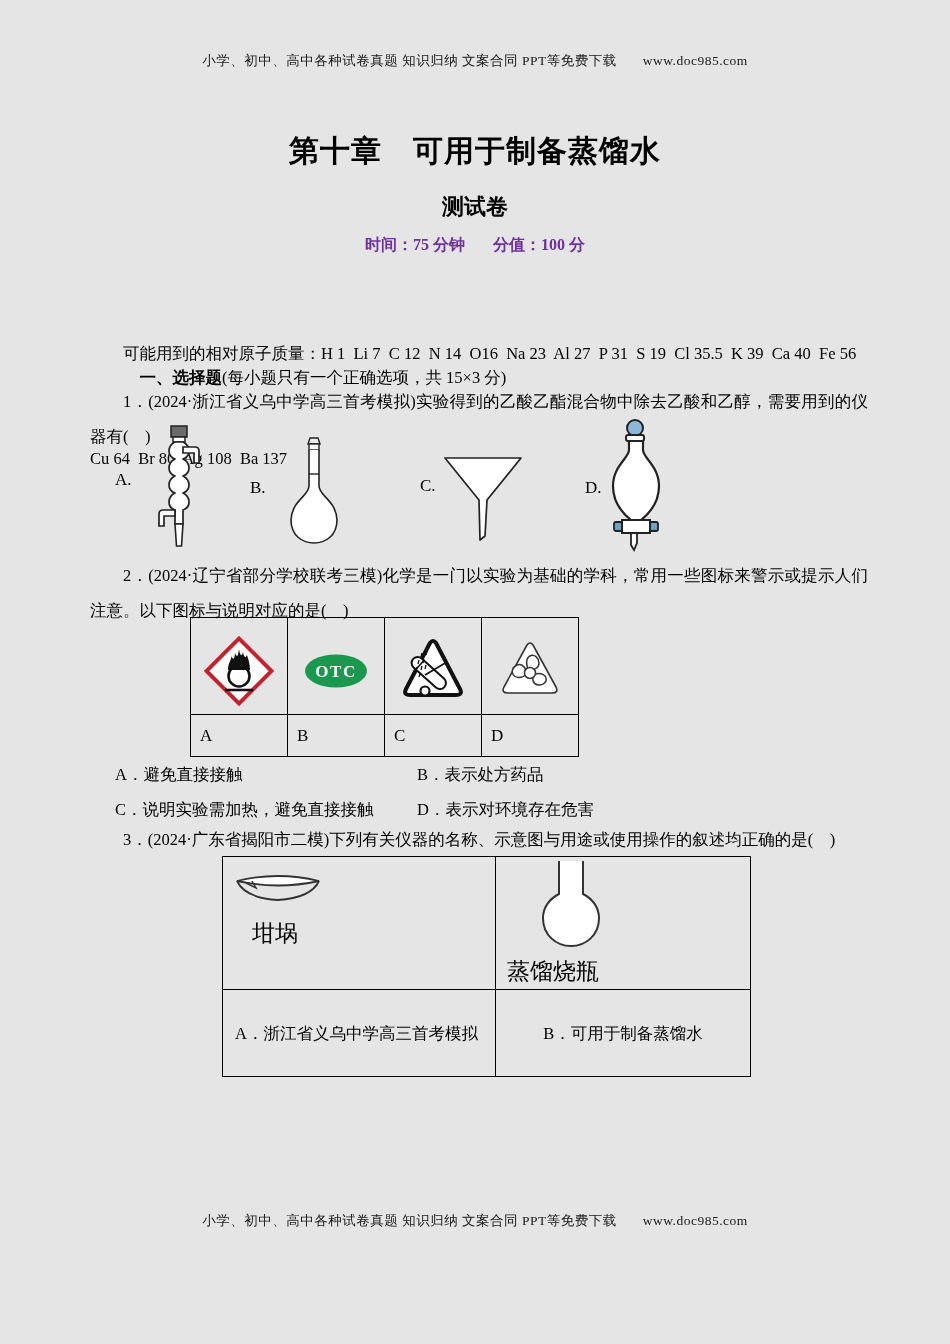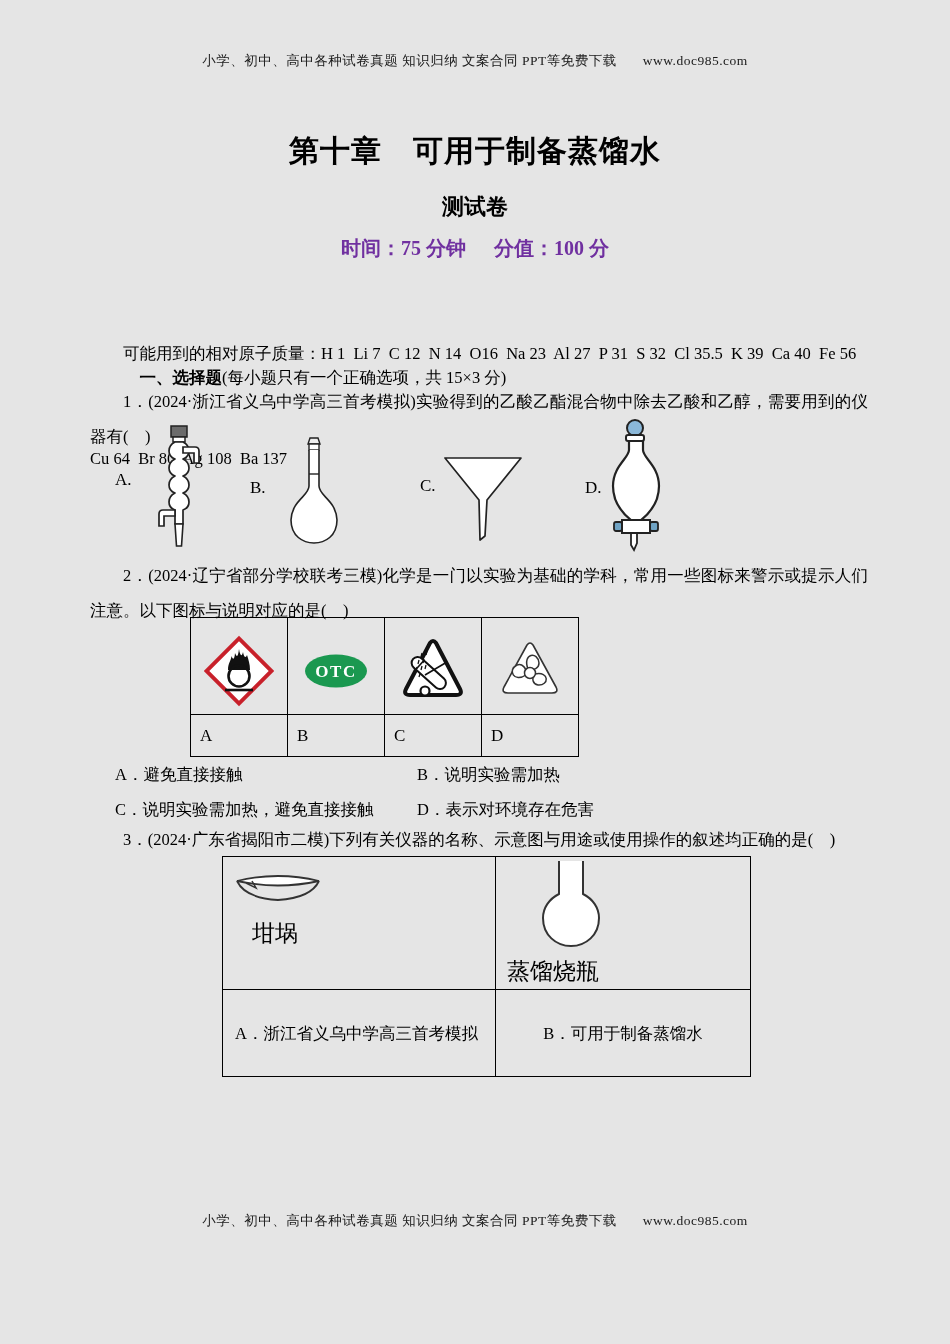--- a/index.html
+++ b/index.html
@@ -10,21 +10,21 @@
     font-family:"Liberation Serif","DejaVu Serif",serif;
     color:#000;
     overflow:hidden;
   }
   .abs{position:absolute;}
   .center{width:100%;text-align:center;}
   .small-note{font-size:13.5px;color:#1a1a1a;letter-spacing:0.5px;}
   .small-note .url{margin-left:26px;}
   .doc-title{font-size:30px;font-weight:bold;letter-spacing:1px;}
   .doc-subtitle{font-size:22px;font-weight:bold;}
-  .meta-line{font-size:20px;font-weight:bold;color:#7030A0;}
+  .meta-line{font-size:16px;font-weight:bold;color:#7030A0;}
   .meta-line .gap{display:inline-block;width:28px;}
   .body-text{font-size:16.5px;line-height:35px;white-space:pre-wrap;}
   .indent{text-indent:33px;}
   .bold{font-weight:bold;}
   .q-block{width:778px;text-align:justify;}
   
   .instruments{width:790px;height:134px;}
   .inst-label{position:absolute;font-size:17px;}
   .inst-svg{position:absolute;}
   
@@ -56,21 +56,21 @@
     <span>小学、初中、高中各种试卷真题 知识归纳 文案合同 PPT等免费下载</span><span class="url">www.doc985.com</span>
   </div>
 
   <div class="abs center doc-title" style="top:131px;">第十章　可用于制备蒸馏水</div>
   <div class="abs center doc-subtitle" style="top:192px;">测试卷</div>
   <div class="abs center meta-line" style="top:235px;">
     <span>时间：75 分钟</span><span class="gap"></span><span>分值：100 分</span>
   </div>
 
   <div class="abs body-text" style="top:266px;left:90px;width:778px;">
-    <div class="indent">可能用到的相对原子质量：H 1  Li 7  C 12  N 14  O16  Na 23  Al 27  P 31  S 32  Cl 35.5  K 39  Ca 40  Fe 56</div>
+    <div class="indent">可能用到的相对原子质量：H 1  Li 7  C 12  N 14  O16  Na 23  Al 27  P 31  S 19  Cl 35.5  K 39  Ca 40  Fe 56</div>
     <div>Cu 64  Br 80  Ag 108  Ba 137</div>
   </div>
 
   <div class="abs body-text" style="top:325px;left:123px;">
     <span class="bold">一、选择题</span><span>(每小题只有一个正确选项，共 15×3 分)</span>
   </div>
 
   <div class="abs body-text q-block indent" style="top:360px;left:90px;margin-top:24px;">1．(2024·浙江省义乌中学高三首考模拟)实验得到的乙酸乙酯混合物中除去乙酸和乙醇，需要用到的仪器有(　)</div>
 
   <div class="abs instruments" style="top:418px;left:90px;">
@@ -165,21 +165,21 @@
       <td class="letter-cell">A</td>
       <td class="letter-cell">B</td>
       <td class="letter-cell">C</td>
       <td class="letter-cell">D</td>
     </tr>
   </tbody>
     </table>
 
   <div class="abs opt-row" style="top:757px;left:115px;">
     <span class="opt-first"><span>A．</span><span>避免直接接触</span></span>
-    <span><span>B．</span><span>说明实验需加热</span></span>
+    <span><span>B．</span><span>表示处方药品</span></span>
   </div>
   <div class="abs opt-row" style="top:792px;left:115px;">
     <span class="opt-first"><span>C．</span><span>说明实验需加热，避免直接接触</span></span>
     <span><span>D．</span><span>表示对环境存在危害</span></span>
   </div>
 
   <div class="abs body-text q-block indent" style="top:822px;left:90px;">3．(2024·广东省揭阳市二模)下列有关仪器的名称、示意图与用途或使用操作的叙述均正确的是(　)</div>
 
   <table class="q3-table abs" style="top:856px;left:222px;">
     <tbody>

